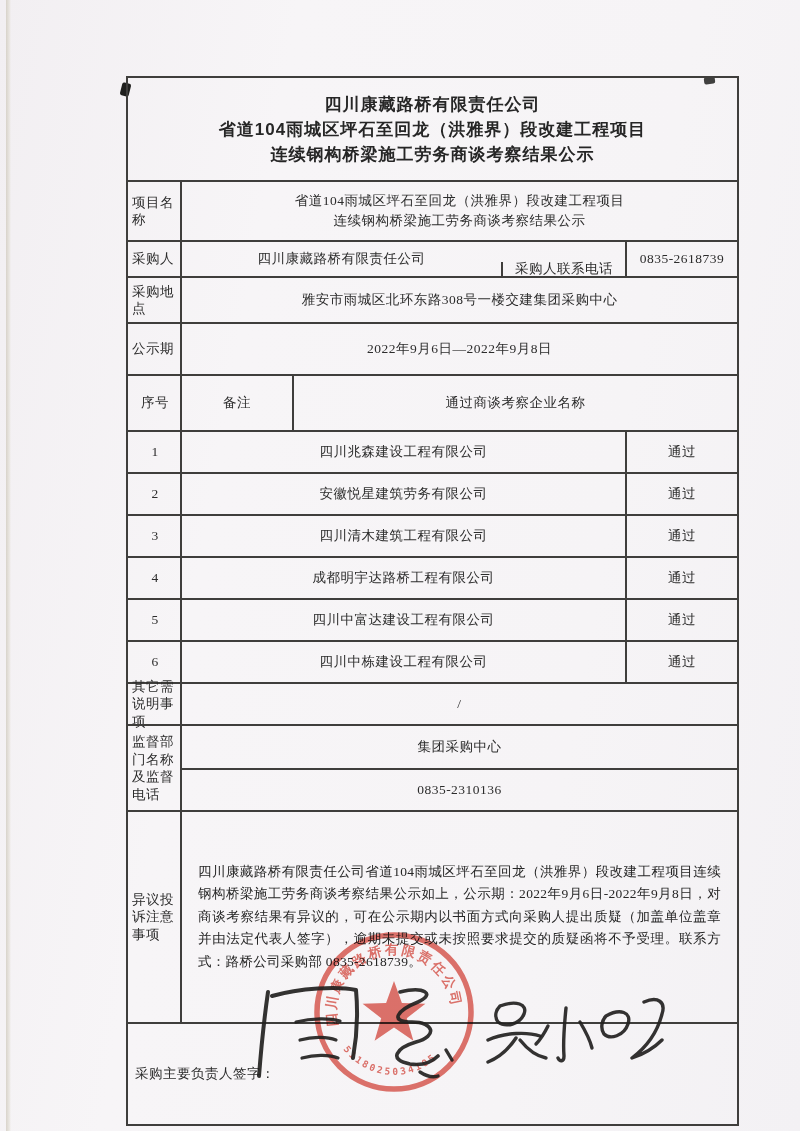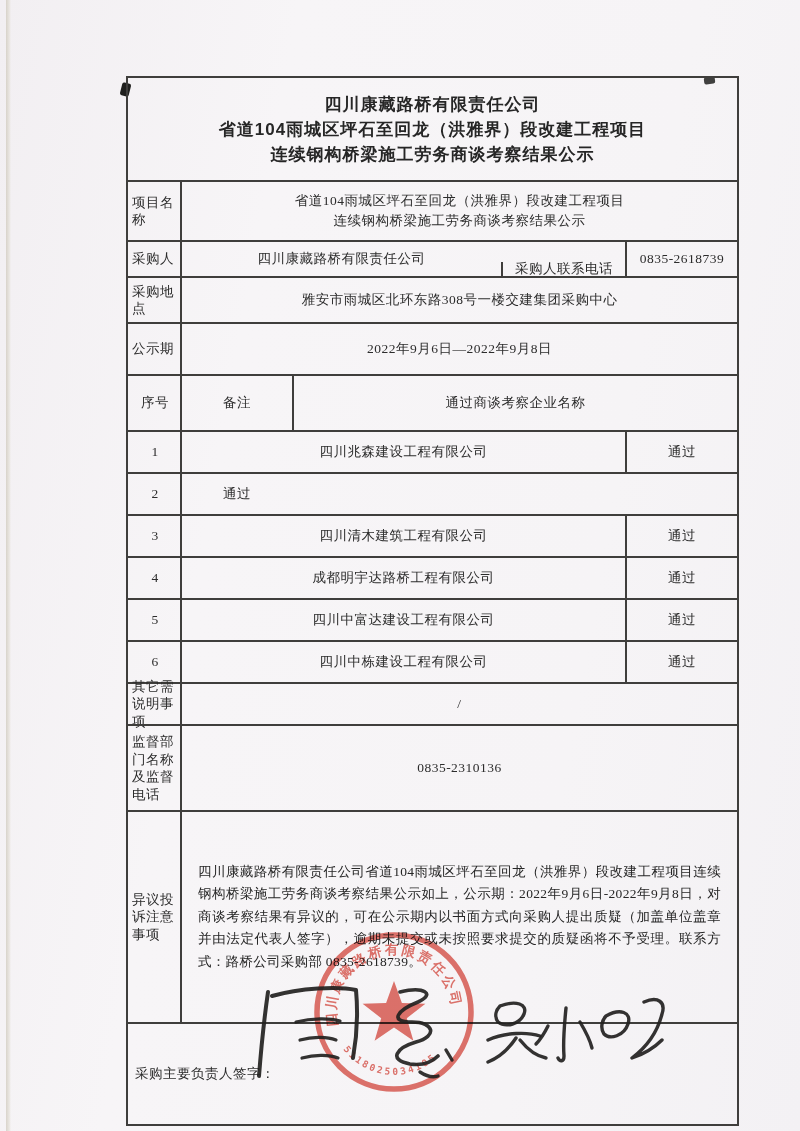--- a/index.html
+++ b/index.html
@@ -122,20 +122,21 @@
       <div class="c grow">通过商谈考察企业名称</div>
     </div>
 
     <div class="t-row r-co">
       <div class="c label" style="justify-content:center;text-align:center;">1</div>
       <div class="c grow">四川兆森建设工程有限公司</div>
       <div class="c w-remark">通过</div>
     </div>
     <div class="t-row r-co">
       <div class="c label" style="justify-content:center;text-align:center;">2</div>
+      <div class="c grow">安徽悦星建筑劳务有限公司</div>
       <div class="c w-remark">通过</div>
     </div>
     <div class="t-row r-co">
       <div class="c label" style="justify-content:center;text-align:center;">3</div>
       <div class="c grow">四川清木建筑工程有限公司</div>
       <div class="c w-remark">通过</div>
     </div>
     <div class="t-row r-co">
       <div class="c label" style="justify-content:center;text-align:center;">4</div>
       <div class="c grow">成都明宇达路桥工程有限公司</div>
@@ -153,20 +154,21 @@
     </div>
 
     <div class="t-row r-other">
       <div class="c label">其它需说明事项</div>
       <div class="c grow">/</div>
     </div>
 
     <div class="t-row r-super">
       <div class="c label">监督部门名称及监督电话</div>
       <div class="super-stack" style="border-left:2px solid #3f3e3c;">
+        <div class="sub">集团采购中心</div>
         <div class="sub">0835-2310136</div>
       </div>
     </div>
 
     <div class="t-row r-objection">
       <div class="c label">异议投诉注意事项</div>
       <div class="objection-text" style="border-left:2px solid #3f3e3c;">
         <p>四川康藏路桥有限责任公司省道104雨城区坪石至回龙（洪雅界）段改建工程项目连续钢构桥梁施工劳务商谈考察结果公示如上，公示期：2022年9月6日-2022年9月8日，对商谈考察结果有异议的，可在公示期内以书面方式向采购人提出质疑（加盖单位盖章并由法定代表人签字），逾期未提交或未按照要求提交的质疑函将不予受理。联系方式：路桥公司采购部 0835-2618739。</p>
       </div>
     </div>

